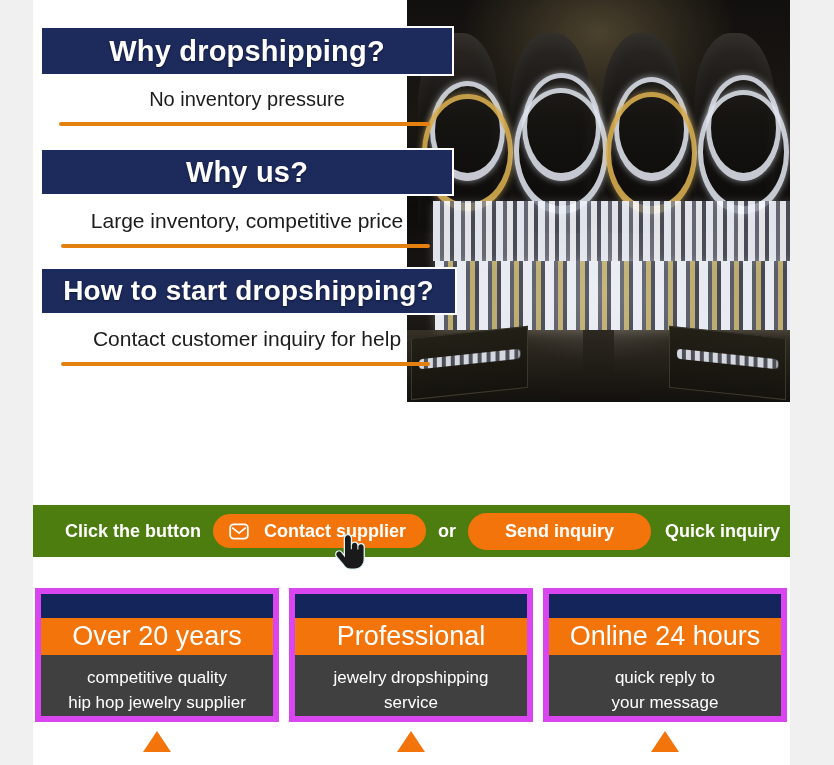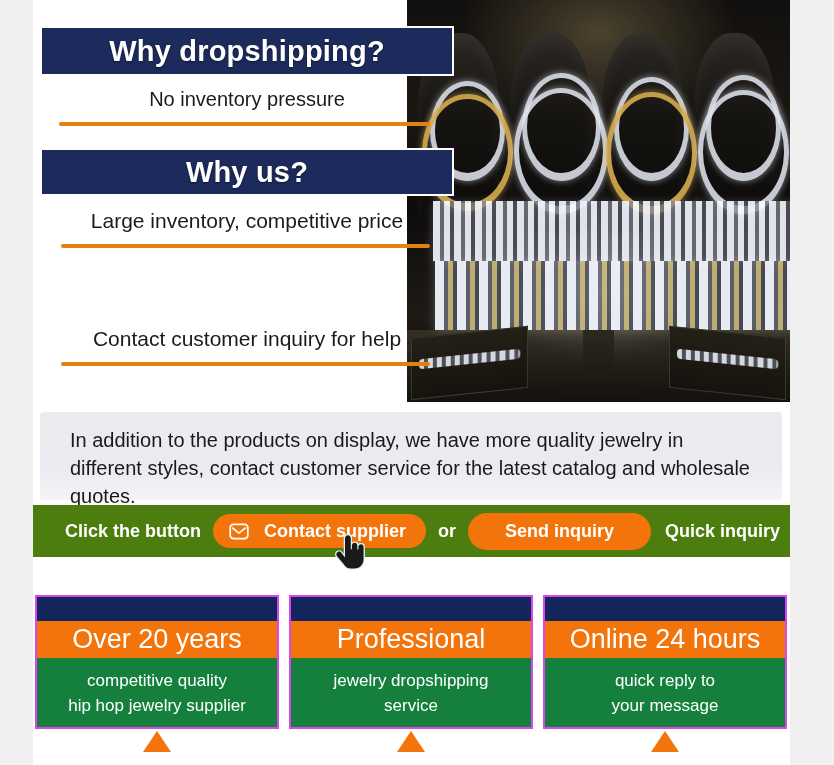--- a/index.html
+++ b/index.html
@@ -148,22 +148,22 @@
   .cta .orword{color:#ffffff;font-size:18px;font-weight:bold;margin-left:12px;}
   .cta .quick{color:#ffffff;font-size:18px;font-weight:bold;margin-left:14px;}
   .env{width:20px;height:17px;flex:0 0 auto;}
 
   
   .cursor{position:absolute;left:300px;top:533px;width:34px;height:40px;pointer-events:none;}
 
   
   .strip{position:absolute;left:0;top:583px;width:757px;height:182px;background:#ffffff;}
   .card{
-    position:absolute;top:12px;width:244px;background:#15803d;
-    border:2px solid #d946ef;box-sizing:border-box;height:134px;
+    position:absolute;top:5px;width:244px;background:#404040;
+    border:6px solid #d946ef;box-sizing:border-box;height:134px;
   }
   .card.k1{left:2px;}
   .card.k2{left:256px;}
   .card.k3{left:510px;}
   .card .cap{height:24px;background:#14255c;}
   .card .hl{
     height:37px;background:#f2740b;display:flex;align-items:center;justify-content:center;
     color:#ffffff;font-size:27px;white-space:nowrap;
   }
   .card .body{
@@ -219,25 +219,27 @@
     </div>
     <div class="sub s1">No inventory pressure</div>
     <div class="rule r1"></div>
 
     <div class="band b2">
       <span>Why us?</span>
     </div>
     <div class="sub s2">Large inventory, competitive price</div>
     <div class="rule r2"></div>
 
+    <div class="band b3">
+      <span>How to start dropshipping?</span>
+    </div>
     <div class="sub s3">Contact customer inquiry for help</div>
     <div class="rule r3"></div>
   </div>
 
-  <div class="desc">In addition to the products on display, we have more quality jewelry in different styles, contact customer service for the latest catalog and wholesale quotes.</div>
 
   <div class="cta">
     <span class="lead">Click the button</span>
 
     <div class="pill contact">
       <svg class="env" viewBox="0 0 24 20">
         <rect x="1.4" y="1.4" width="21.2" height="17.2" rx="4" ry="4" fill="none" stroke="#ffffff" stroke-width="2.1"></rect>
         <path d="M4.5 6 L12 12 L19.5 6" fill="none" stroke="#ffffff" stroke-width="2.1" stroke-linecap="round" stroke-linejoin="round"></path>
       </svg>
       <span>Contact supplier</span>

